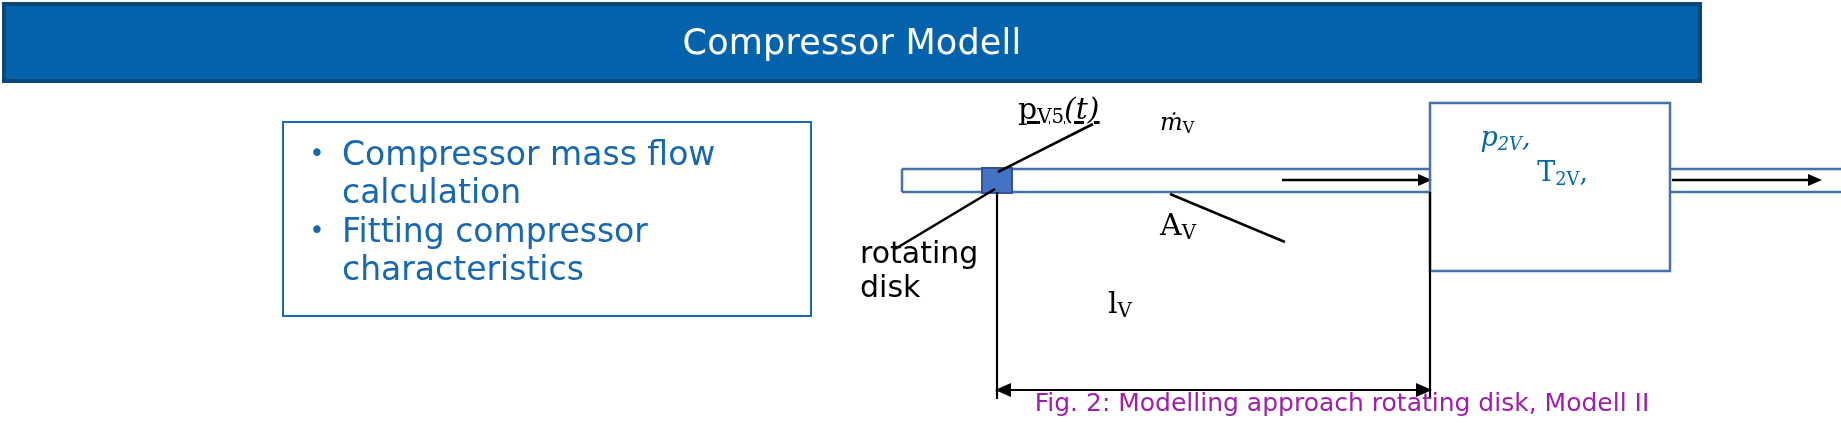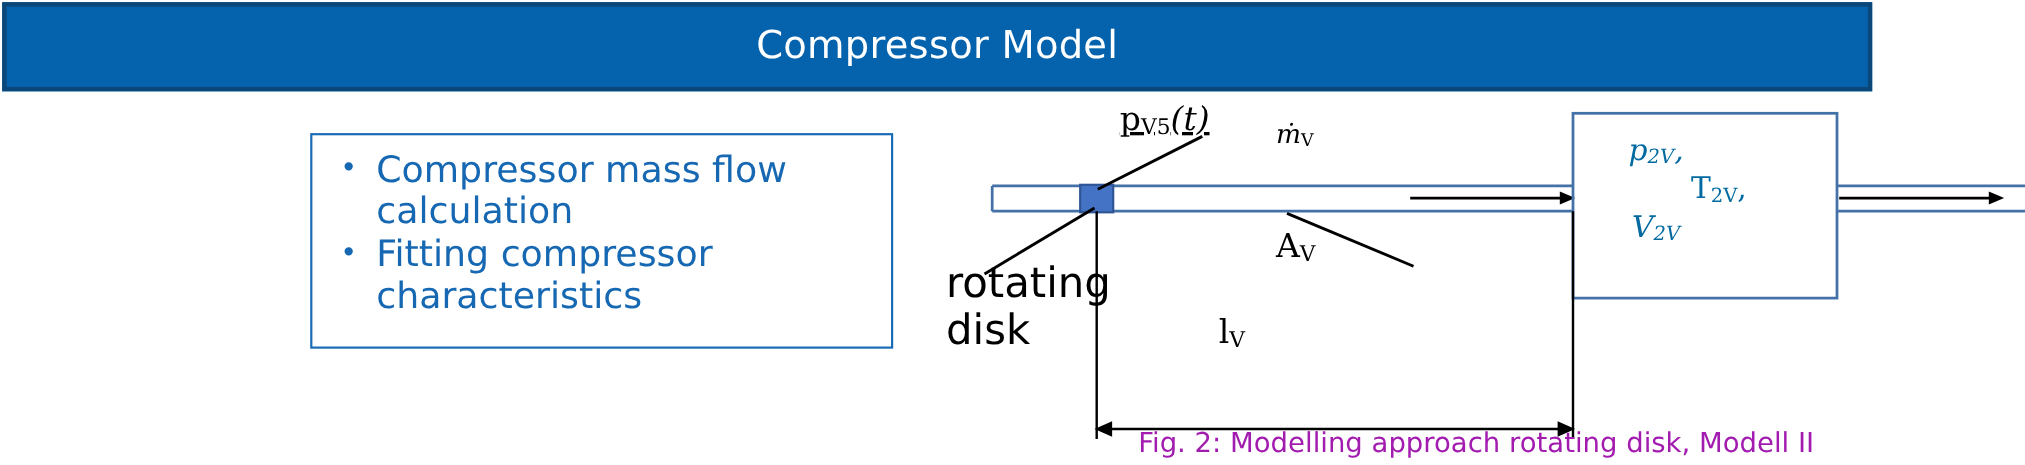--- a/index.html
+++ b/index.html
@@ -100,21 +100,21 @@
     font-family: "DejaVu Sans", sans-serif;
     color: #000000;
     white-space: pre-line;
     line-height: 1.12;
   }
 
   #label-pv5   { left: 178px; top: 10px;  font-size: 30px; text-decoration: underline; }
   #label-mdot  { left: 320px; top: 26px;  font-size: 24px; text-align: center; }
   #label-av    { left: 320px; top: 126px; font-size: 30px; }
   #label-lv    { left: 268px; top: 204px; font-size: 30px; }
-  #label-rotating { left: 20px; top: 152px; font-size: 38px; }
+  #label-rotating { left: 20px; top: 152px; font-size: 30px; }
 
   #box-vars {
     position: absolute;
     left: 583px;
     top: 36px;
     width: 165px;
     text-align: center;
     font-family: "DejaVu Serif", serif;
     font-size: 27px;
     line-height: 1.26;
@@ -134,21 +134,21 @@
     color: #a21caf;
     font-size: 25px;
     font-family: "DejaVu Sans", sans-serif;
     line-height: 1;
   }
 </style>
 </head>
 <body>
 
 <div id="title-banner">
-  <div class="title-text">Compressor Model</div>
+  <div class="title-text">Compressor Modell</div>
 </div>
 
 <div id="bullet-box">
 
   <div class="bullet-row">
     <span class="bullet-dot">•</span>
     <span class="bullet-text">Compressor mass flow
 calculation</span>
   </div>
 
@@ -224,20 +224,17 @@
   <div class="plain-label" id="label-rotating">rotating
 disk</div>
 
   <div id="box-vars">
     <div class="vline">
       <span>p</span><sub>2V</sub><span>,</span>
     </div>
     <div class="vline upright">
       <span>T</span><sub style="font-style:normal">2V</sub><span>,</span>
     </div>
-    <div class="vline">
-      <span>V</span><sub>2V</sub>
-    </div>
   </div>
 
 </div>
 
 <div id="figure-caption">Fig. 2: Modelling approach rotating disk, Modell II</div>
 
 </body></html>

